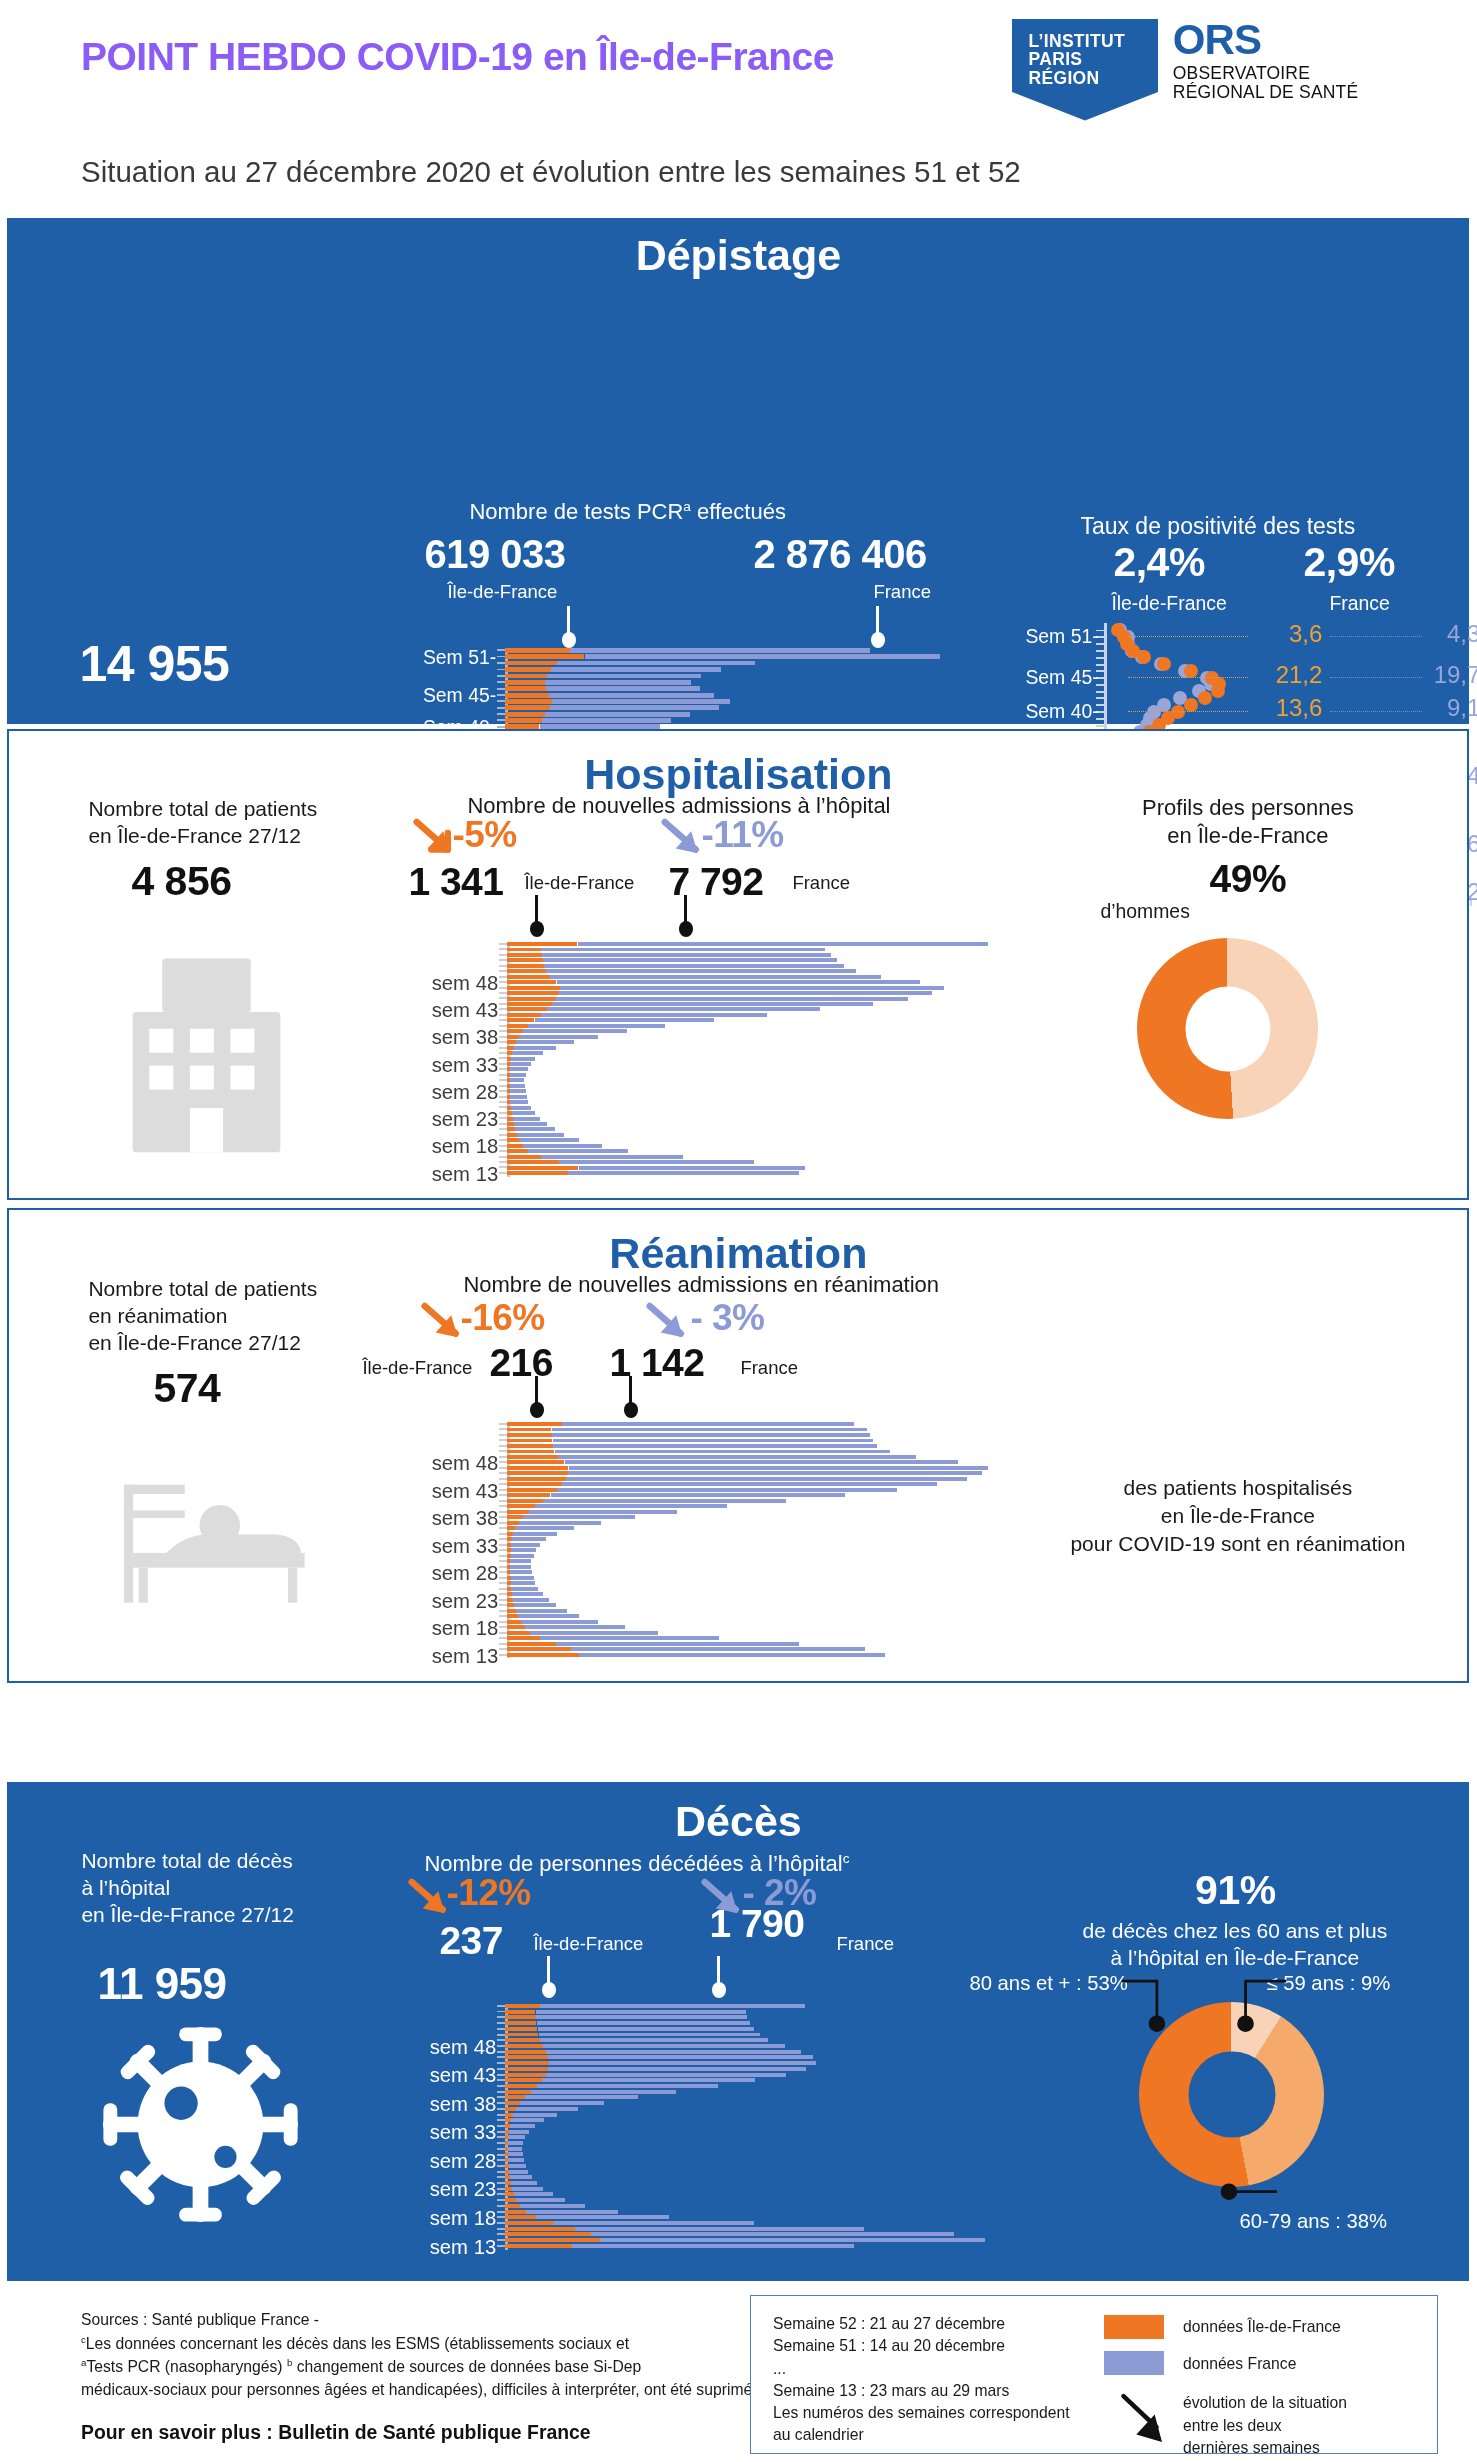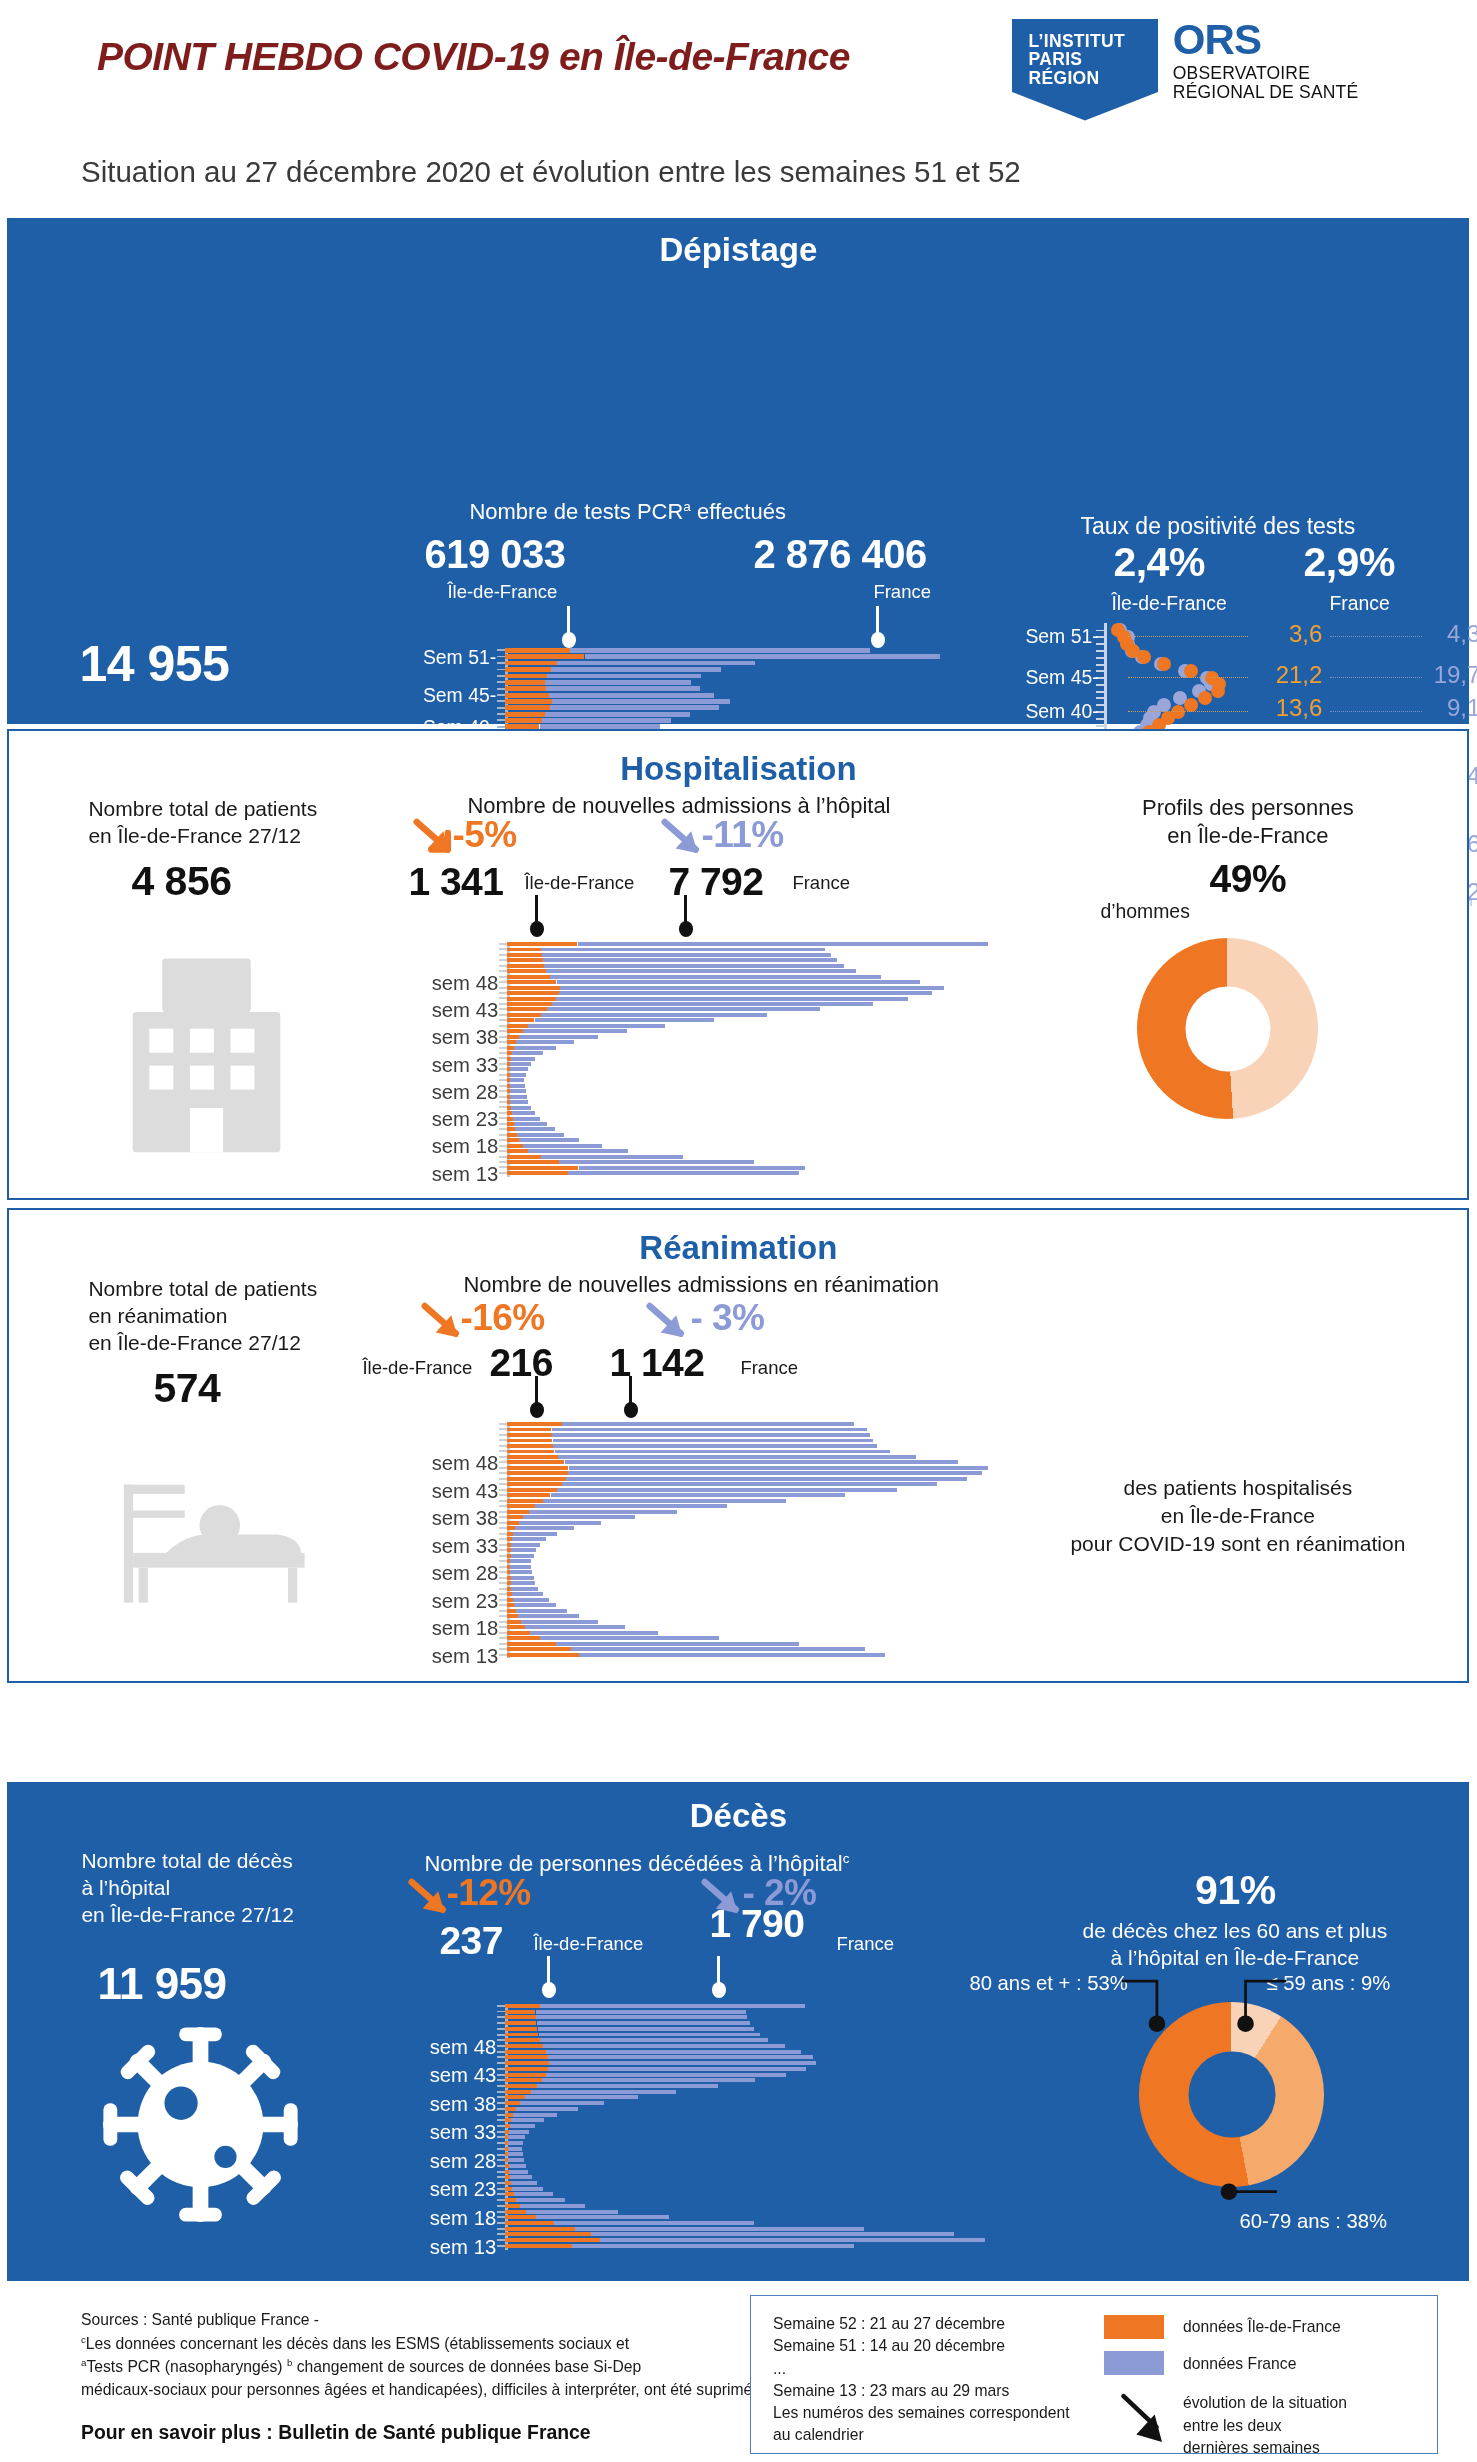--- a/index.html
+++ b/index.html
@@ -9,23 +9,23 @@
     font-family: "Liberation Sans", sans-serif;
     color: #2d2d2d;
     position: relative;
     overflow: hidden;
   }
   .page { width: 1477px; height: 2462px; position: relative; }
 
   
   .header { position: relative; height: 214px; }
   .title {
-    position: absolute; left: 97px; top: 35px;
-    font-size: 39px; font-weight: bold; color: #7f1d1d;
-    letter-spacing: -0.5px; white-space: nowrap; font-style: italic;
+    position: absolute; left: 81px; top: 35px;
+    font-size: 39px; font-weight: bold; color: #8b5cf6;
+    letter-spacing: -0.5px; white-space: nowrap;
   }
   .subtitle {
     position: absolute; left: 81px; top: 155px;
     font-size: 29.5px; color: #3a3a3a; white-space: nowrap;
   }
   .logo { position: absolute; left: 1012px; top: 18.5px; display: flex; align-items: flex-start; }
   .logo-hex {
     width: 146px; height: 102px; background: #1f5fa8;
     clip-path: polygon(0 0, 100% 0, 100% 72%, 50% 100%, 0 72%);
     position: relative;
@@ -38,21 +38,21 @@
   .logo-right { margin-left: 14.8px; padding-top: 1.8px; }
   .logo-ors { font-size: 42px; font-weight: bold; color: #1f5fa8; line-height: 0.95; letter-spacing: -0.9px;}
   .logo-sub { font-size: 17.5px; color: #111; line-height: 1.12; margin-top: 3.7px; letter-spacing: 0.2px;}
 
   
   .section { position: absolute; left: 7.4px; width: 1462px; }
   .sec-blue { background: #1f5fa8; }
   .sec-white { background: #ffffff; border: 2.8px solid #1f5fa8; }
   .sec-title {
     position: absolute; width: 100%; text-align: center; top: 13px;
-    font-size: 33px; font-weight: bold;
+    font-size: 43px; font-weight: bold;
   }
   .sec-title.on-blue { color: #ffffff; }
   .sec-title.on-white { color: #1f5fa8; }
 
   
   .lbl { font-size: 21px; line-height: 1.28; }
   .lbl.w { color: #fff; }
   .lbl.d { color: #1a1a1a; }
   .big { font-weight: bold; letter-spacing: -0.5px; }
   .kpi-w { color: #fff; }

